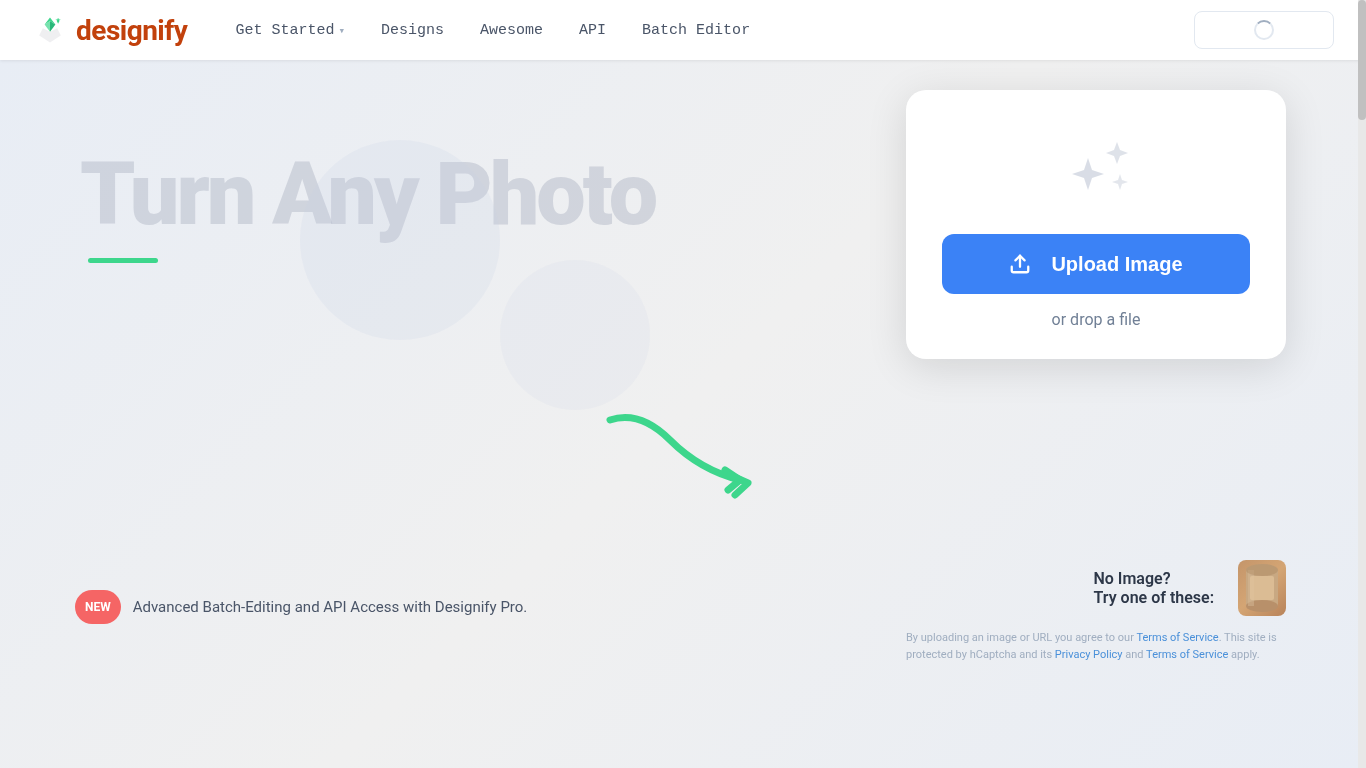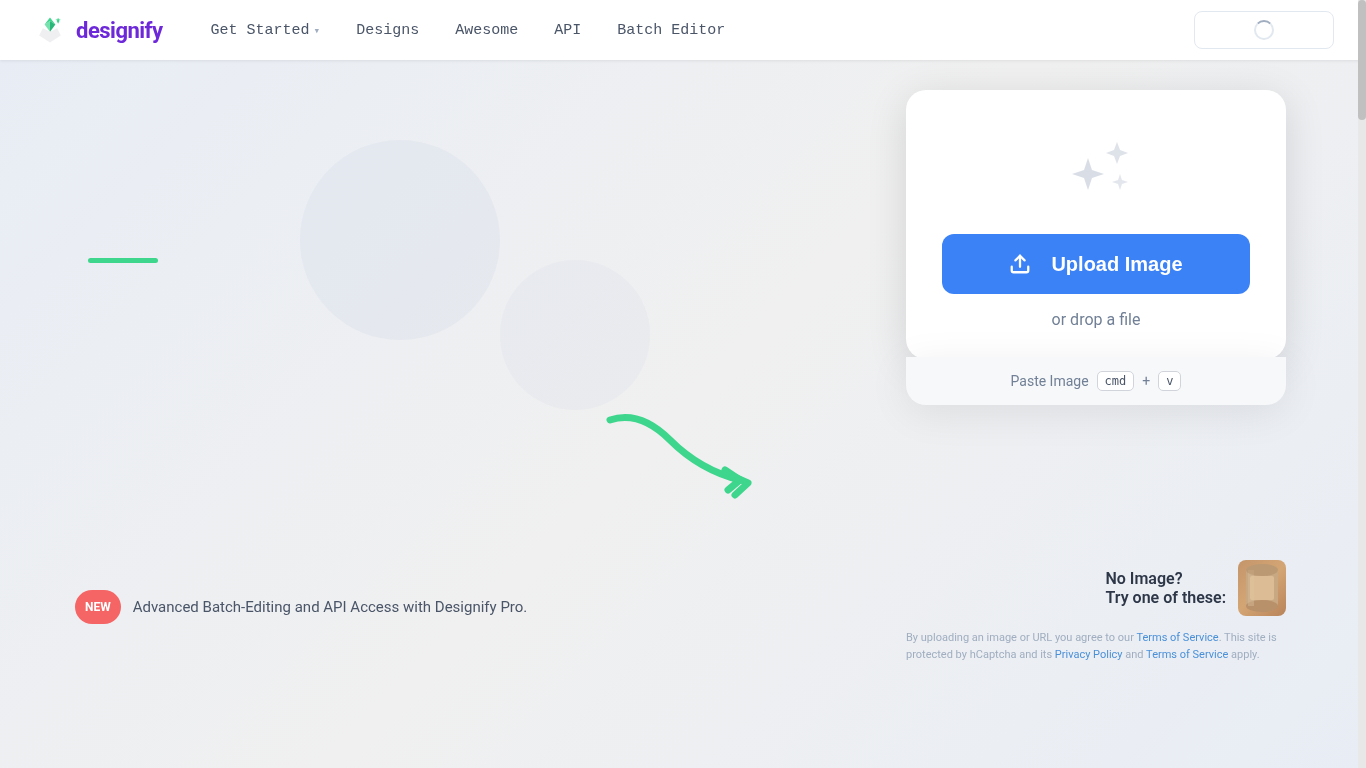--- a/index.html
+++ b/index.html
@@ -27,23 +27,23 @@
       display: flex;
       align-items: center;
       gap: 8px;
       text-decoration: none;
     }
     .logo-icon {
       width: 36px;
       height: 36px;
     }
     .logo-text {
-      font-size: 22px;
+      font-size: 28px;
       font-weight: 700;
-      color: #6d28d9;
+      color: #c2410c;
       letter-spacing: -0.5px;
     }
     .nav-links {
       display: flex;
       align-items: center;
       gap: 36px;
       margin-left: 48px;
     }
     .nav-link {
       font-size: 15px;
@@ -225,21 +225,21 @@
       color: #718096;
     }
 
     
     .no-image-section {
       position: absolute;
       right: 80px;
       top: 500px;
       display: flex;
       align-items: center;
-      gap: 12px;
+      gap: 24px;
     }
     .no-image-text {
       display: flex;
       flex-direction: column;
     }
     .no-image-title {
       font-size: 16px;
       font-weight: 600;
       color: #2d3748;
     }
@@ -360,21 +360,21 @@
     </div>
   </div>
 </nav>
 
 <section class="hero">
   <div class="bg-shape-1"></div>
   <div class="bg-shape-2"></div>
 
   <div class="hero-text">
     <h1 class="hero-title">
-      <br>
+      <span>Turn Any Photo</span><br>
     </h1>
     <div class="hero-underline"></div>
   </div>
 
   <div class="arrow-container">
     <svg class="arrow-svg" viewBox="0 0 180 120" fill="none">
       <path d="M10 20 Q40 10 70 40 Q100 70 140 80 L125 70 M140 80 L128 90" stroke="#3dd68c" stroke-width="7" stroke-linecap="round" stroke-linejoin="round" fill="none"></path>
 
       <path d="M130 75 L148 83 L135 95" stroke="#3dd68c" stroke-width="7" stroke-linecap="round" stroke-linejoin="round" fill="none"></path>
     </svg>
@@ -399,26 +399,20 @@
           <path d="M21 15v4a2 2 0 01-2 2H5a2 2 0 01-2-2v-4" stroke="#fff" stroke-width="2.5" stroke-linecap="round" stroke-linejoin="round"></path>
           <polyline points="17 8 12 3 7 8" stroke="#fff" stroke-width="2.5" stroke-linecap="round" stroke-linejoin="round"></polyline>
           <line x1="12" y1="3" x2="12" y2="15" stroke="#fff" stroke-width="2.5" stroke-linecap="round"></line>
         </svg>
         <span>Upload Image</span>
       </button>
 
       <p class="drop-text">or drop a file</p>
     </div>
 
-    <div class="paste-area">
-      <span class="paste-text">Paste Image</span>
-      <kbd class="kbd">cmd</kbd>
-      <span class="plus-text">+</span>
-      <kbd class="kbd">v</kbd>
-    </div>
   </div>
 
   <div class="no-image-section">
     <div class="no-image-text">
       <span class="no-image-title">No Image?</span>
       <span class="no-image-subtitle">Try one of these:</span>
     </div>
 
     <div class="sample-image">
       <svg width="48" height="56" viewBox="0 0 48 56" fill="none">

